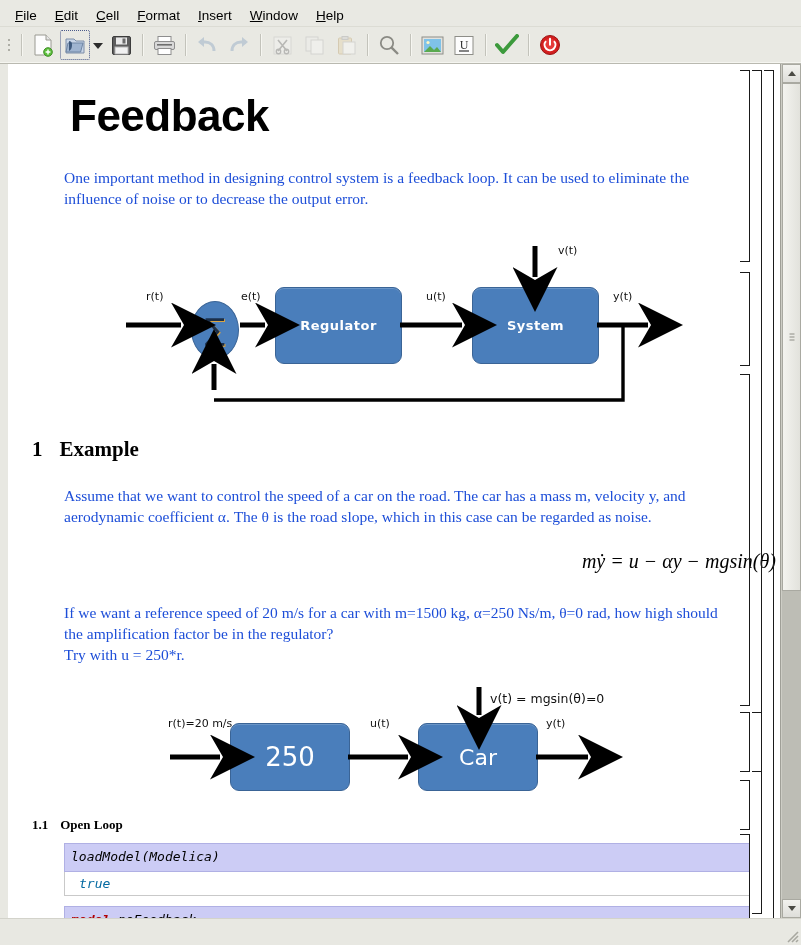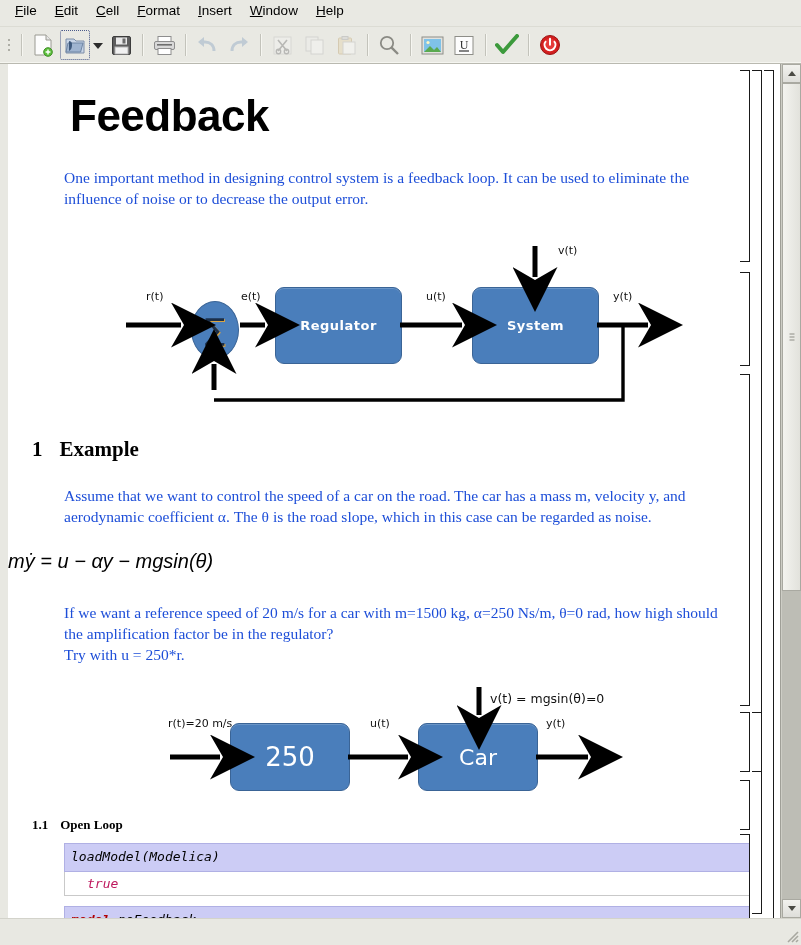--- a/index.html
+++ b/index.html
@@ -5,21 +5,21 @@
   html,body{margin:0;padding:0;}
   body{
     width:801px;height:945px;overflow:hidden;
     background:#e8e8e2;
     font-family:"Liberation Sans",sans-serif;
     font-size:13px;color:#000;
   }
   .app{width:801px;height:945px;display:flex;flex-direction:column;position:relative;}
 
   
-  .menubar{height:26px;background:#e9e9e3;display:flex;align-items:flex-start;padding-left:6px;
+  .menubar{height:26px;background:#e9e9e3;display:flex;align-items:flex-end;padding-left:6px;
            border-bottom:1px solid #dcdcd4;flex:0 0 auto;}
   .menu-item{padding:3px 9px;font-size:13.5px;color:#000;cursor:default;}
   .menu-item u{text-decoration:underline;}
 
   
   .toolbar{height:36px;background:#e9e9e3;display:flex;align-items:center;flex:0 0 auto;
            border-bottom:1px solid #b9b9b0;padding-left:2px;box-shadow:inset 0 -1px 0 #f5f5f0;}
   .grip{width:9px;height:26px;margin:0 3px 0 2px;display:flex;flex-direction:column;
         justify-content:center;align-items:center;gap:3px;}
   .grip i{display:block;width:2px;height:2px;background:#9a9a92;border-radius:1px;}
@@ -61,22 +61,22 @@
   
   .page{padding:18px 0 0 0;}
   .h-title{font-family:"Liberation Sans",sans-serif;font-weight:bold;font-size:44px;
            letter-spacing:-0.5px;margin:12px 0 0 62px;line-height:1;}
   .para{font-family:"Liberation Serif",serif;font-size:15.5px;line-height:1.35;
         margin:24px 56px 0 56px;color:#1d4ed8;}
   .h1{font-family:"Liberation Serif",serif;font-weight:bold;font-size:21px;
       margin:20px 0 0 24px;display:flex;gap:17px;}
   .h2{font-family:"Liberation Serif",serif;font-weight:bold;font-size:13px;
       margin:16px 0 0 24px;display:flex;gap:12px;}
-  .equation{font-family:Liberation Sans, sans-serif;font-style:italic;font-size:20px;
-            text-align:left;margin:22px 4px 0 0;}
+  .equation{font-family:Liberation Serif, serif;font-style:italic;font-size:20px;
+            text-align:right;margin:22px 4px 0 0;}
 
   
   .diagram{position:relative;margin:0 auto;}
   .dg1{width:700px;height:185px;margin-left:40px;}
   .dg2{width:620px;height:120px;margin-left:150px;}
   .blk{position:absolute;background:#4a7ebb;border:1.5px solid #3a6496;border-radius:9px;
        box-shadow:inset 0 1px 0 rgba(255,255,255,.18);
        display:flex;align-items:center;justify-content:center;color:#fff;
        font-family:"DejaVu Sans",sans-serif;}
   .sig{position:absolute;font-family:"DejaVu Sans",sans-serif;font-size:11px;color:#111;
@@ -86,22 +86,22 @@
            background:#4a7ebb;border:1.5px solid #3a6496;display:flex;align-items:center;
            justify-content:center;}
   .sumnode span{font-size:30px;color:#1b2f4a;font-family:"DejaVu Sans",sans-serif;
                 text-shadow:1px 1px 0 #d9a441;line-height:1;}
 
   
   .cellwrap{margin:10px 0 0 56px;width:686px;font-style:italic;}
   .cell-in{background:#ccccf5;border:1px solid #b0b0e4;padding:4px 6px;
            font-family:"DejaVu Sans Mono",monospace;font-size:13px;line-height:1.42;
            color:#000;white-space:pre;}
-  .cell-out{background:#ffffff;border:1px solid #c9c9c9;border-top:none;padding:4px 22px;
-            font-family:"DejaVu Sans Mono",monospace;font-size:13px;color:#be185d;}
+  .cell-out{background:#ffffff;border:1px solid #c9c9c9;border-top:none;padding:4px 14px;
+            font-family:"DejaVu Sans Mono",monospace;font-size:13px;color:#0369a1;}
   .kw{color:#b00000;font-weight:bold;}
   .codeline{display:block;}
   .cell-code{background:#ccccf5;border:1px solid #b0b0e4;padding:4px 6px;margin-top:8px;
              font-family:"DejaVu Sans Mono",monospace;font-size:13px;line-height:1.45;
              white-space:pre-wrap;word-break:break-word;}
 
   
   .brackets{position:absolute;top:0;right:0;width:48px;height:100%;pointer-events:none;}
   .brk{position:absolute;border:1.4px solid #1a1a1a;border-left:none;width:9px;}
 </style>

